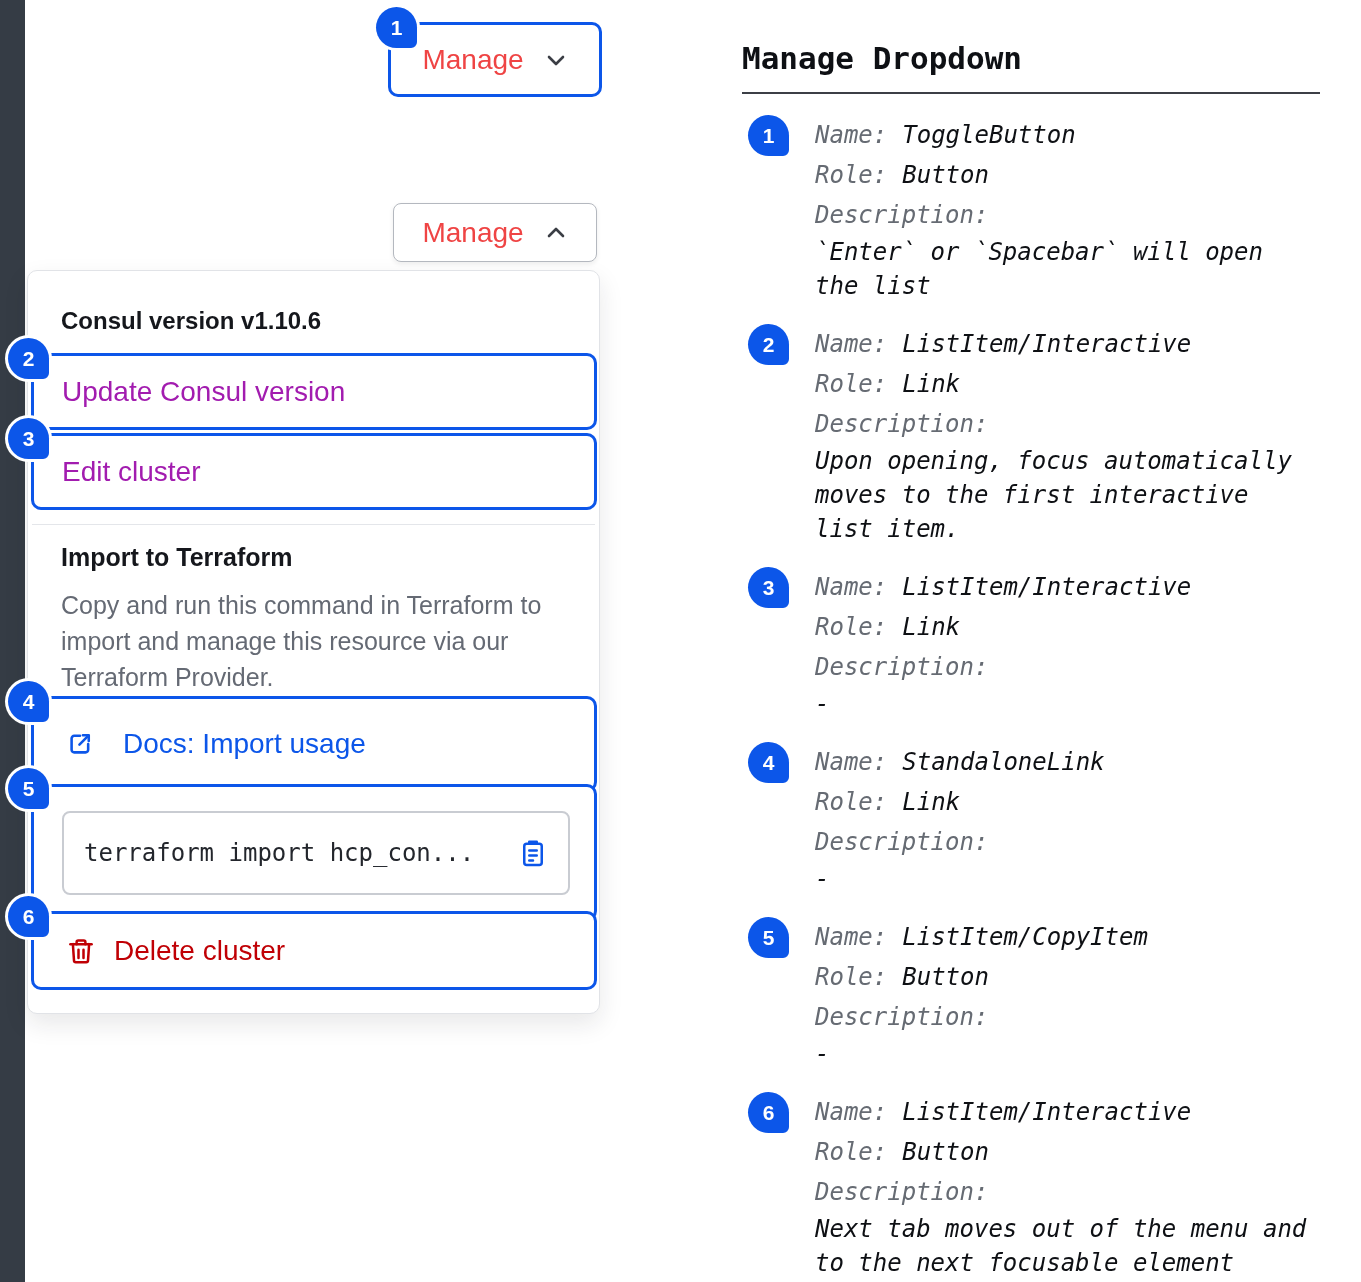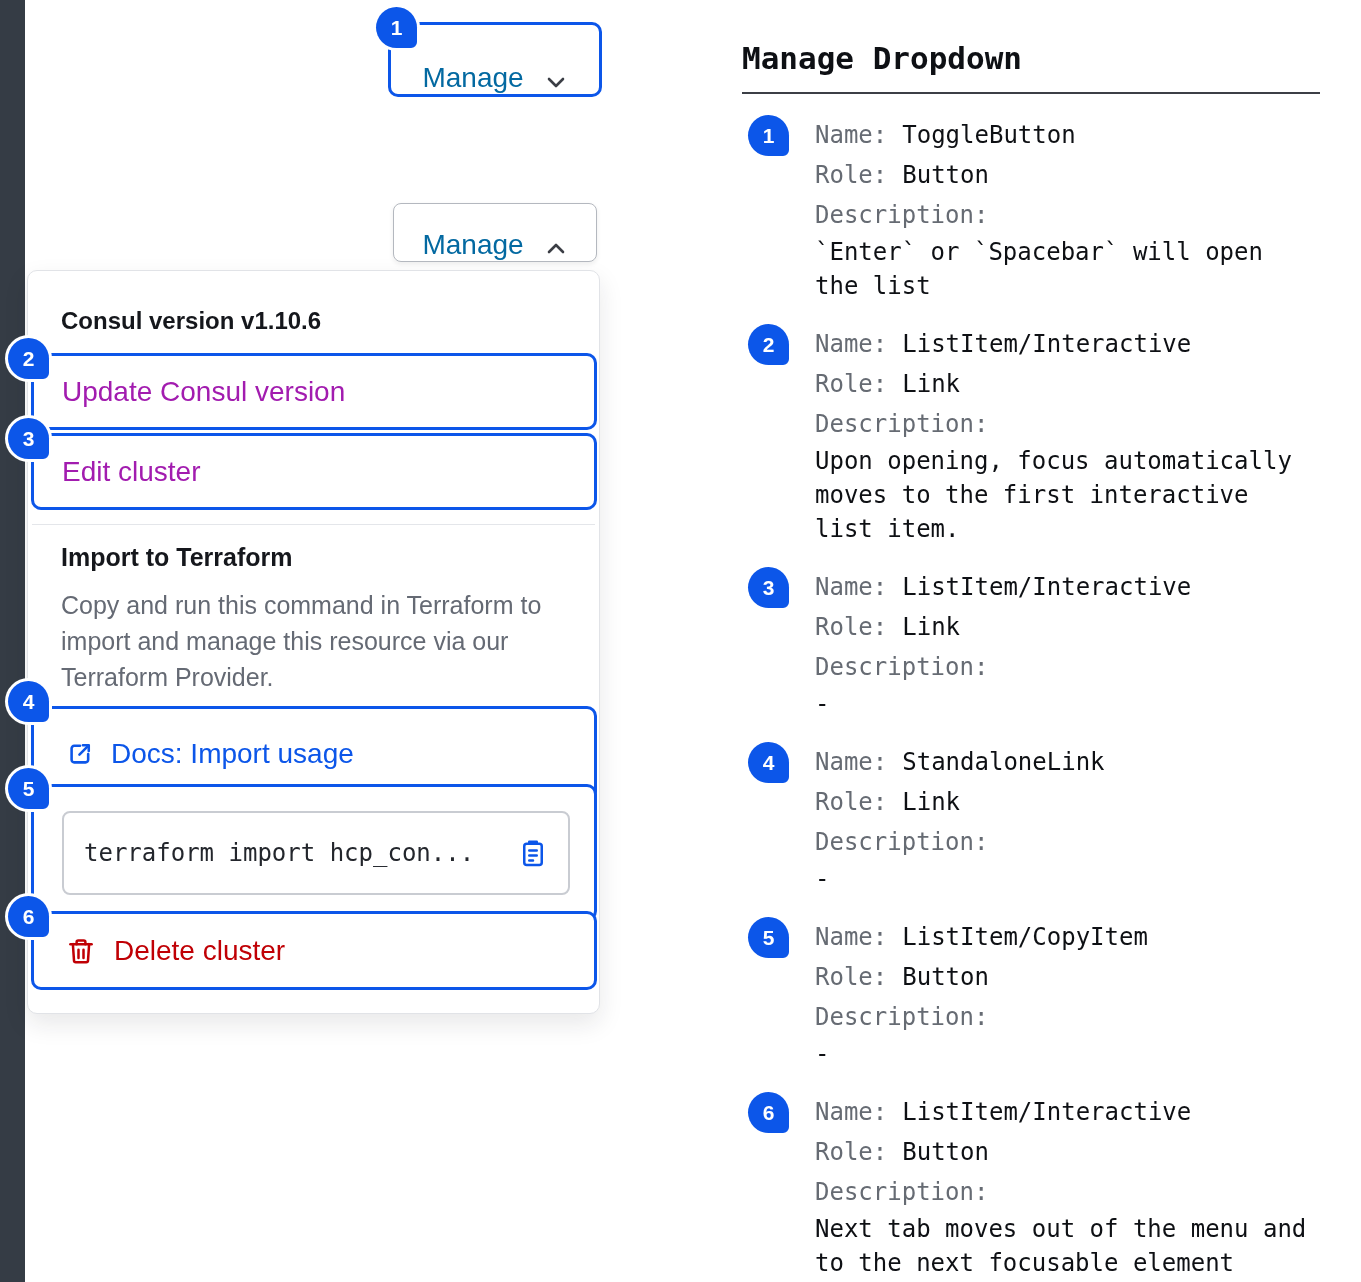--- a/index.html
+++ b/index.html
@@ -14,58 +14,58 @@
          border-radius: 50% 50% 6px 50%; display: flex; align-items: center; justify-content: center;
          font-size: 21px; font-weight: 700; box-shadow: 0 0 0 3px #fff; font-family: "Liberation Sans", sans-serif; }
   .pin-1 { left: 376px; top: 7px; }
   .pin-2 { left: 8px;  top: 338px; }
   .pin-3 { left: 8px;  top: 418px; }
   .pin-4 { left: 8px;  top: 681px; }
   .pin-5 { left: 8px;  top: 768px; }
   .pin-6 { left: 8px;  top: 896px; }
 
   
-  .manage-btn { position: absolute; background: #fff; display: flex; align-items: flex-end; justify-content: center;
-                gap: 20px; font-size: 28px; color: #0369a1; cursor: pointer; z-index: 2; }
+  .manage-btn { position: absolute; background: #fff; display: flex; align-items: center; justify-content: center;
+                gap: 20px; font-size: 28px; color: #ef4444; cursor: pointer; z-index: 2; }
   .manage-closed { left: 388px; top: 22px; width: 214px; height: 75px; border: 3px solid #0c56e9; border-radius: 10px; }
   .manage-open   { left: 393px; top: 203px; width: 204px; height: 59px; border: 1px solid #b4b8bf; border-radius: 8px;
                    box-shadow: 0 2px 5px rgba(20,22,28,.08); }
   .chev { flex: none; color: #3b3e45; display: inline-flex; }
 
   
   .menu { position: absolute; left: 27px; top: 270px; width: 573px; height: 744px; background: #fff;
           border: 1px solid #e1e3e7; border-radius: 10px; box-shadow: 0 10px 24px rgba(25,28,35,.10); z-index: 1; }
   .menu-version { position: absolute; left: 33px; top: 36px; font-size: 24px; font-weight: 700; color: #15171c; }
   .hl { position: absolute; left: 3px; width: 566px; background: #fff; border: 3px solid #0c56e9; border-radius: 10px;
         display: flex; align-items: center; }
   .item-label { font-size: 28px; color: #a21caf; padding-left: 28px; }
   .hl-update { top: 82px;  height: 77px; }
   .hl-edit   { top: 162px; height: 77px; }
   .menu-sep  { position: absolute; left: 4px; right: 4px; top: 253px; height: 1px; background: #e4e6ea; }
   .menu-import-title { position: absolute; left: 33px; top: 272px; font-size: 25px; font-weight: 700; color: #15171c; }
   .menu-import-desc  { position: absolute; left: 33px; top: 316px; width: 500px; font-size: 25px; line-height: 36px; color: #656a74; }
-  .hl-docs { top: 435px; height: 96px; padding-left: 32px; gap: 17px; cursor: pointer; }
+  .hl-docs { top: 425px; height: 96px; padding-left: 32px; gap: 29px; cursor: pointer; }
   .docs-label { font-size: 28px; color: #0c56e9; }
   .ext-ic { color: #0c56e9; display: inline-flex; }
   .hl-copy { top: 513px; height: 137px; padding-left: 28px; }
   .code-box { width: 508px; height: 84px; border: 2px solid #c9ccd2; border-radius: 8px; background: #fff;
               display: flex; align-items: center; justify-content: space-between; padding: 0 20px; cursor: pointer; }
   .code-text { font-family: "DejaVu Sans Mono", "Liberation Mono", monospace; font-size: 24px; color: #23262c; }
   .copy-ic { color: #0c56e9; flex: none; display: inline-flex; }
   .hl-delete { top: 640px; height: 79px; padding-left: 32px; gap: 18px; cursor: pointer; }
   .delete-label { font-size: 28px; color: #c00005; }
   .trash-ic { color: #c00005; display: inline-flex; }
 
   
   .ann { position: absolute; left: 742px; top: 40px; width: 578px;
          font-family: "DejaVu Sans Mono", "Liberation Mono", monospace; color: #0e1014; }
   .ann-title { font-size: 31px; font-weight: 700; padding-bottom: 16px; border-bottom: 2px solid #3c3f46; }
   .ann-item { display: flex; gap: 26px; padding-left: 6px; margin-top: 21px; }
   .ann-item .pin { position: static; flex: none; box-shadow: none; }
-  .ann-rows { width: 497px; font-size: 24px; }
+  .ann-rows { width: 497px; font-size: 24px; font-style: italic; }
   .ann-row { line-height: 40px; }
   .lbl { color: #666b73; }
   .val { color: #0e1014; margin-left: 15px; }
   .ann-desc { line-height: 34px; color: #0e1014; }
 </style>
 </head>
 <body>
 
 <div class="canvas">
 

